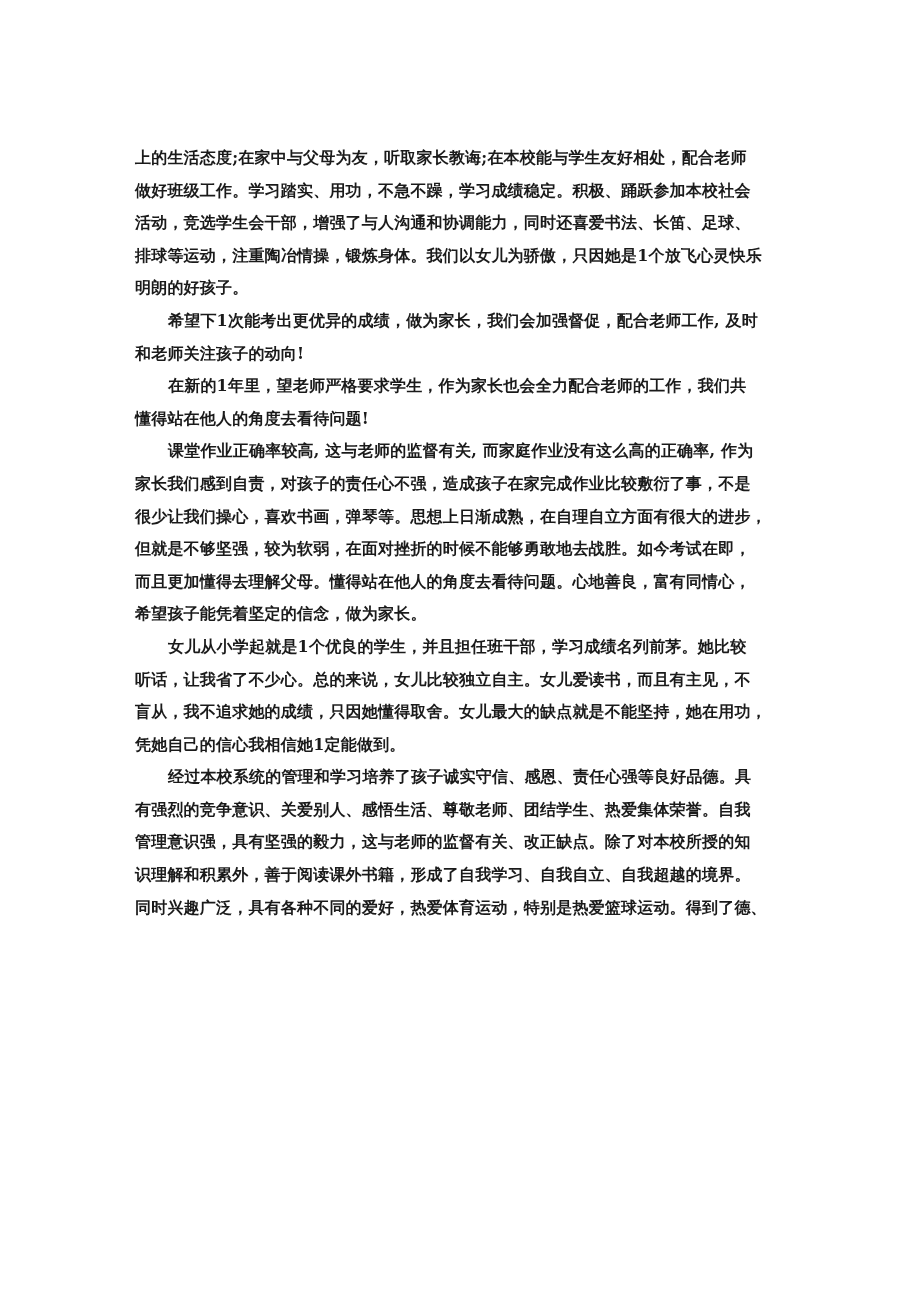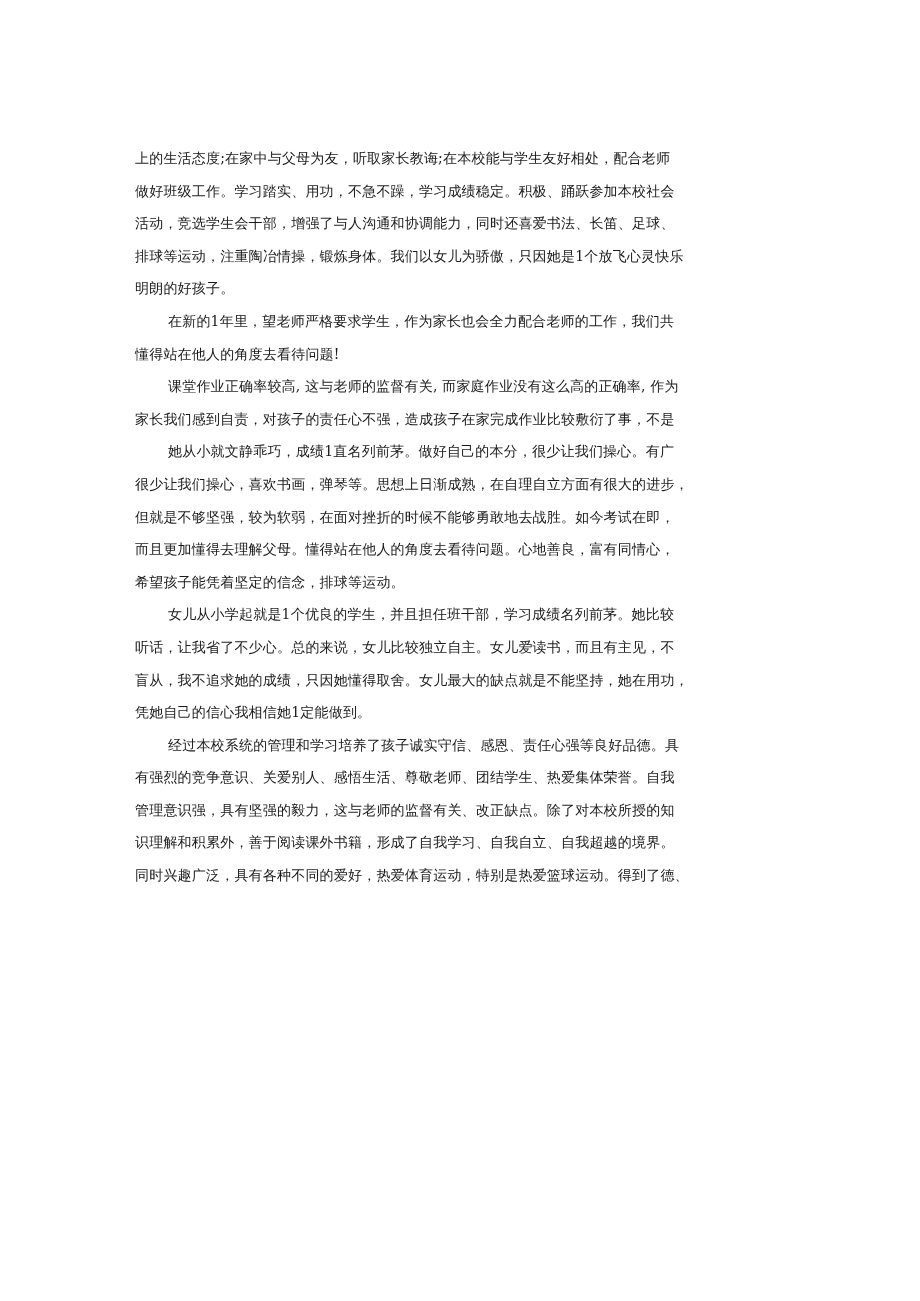--- a/index.html
+++ b/index.html
@@ -1,55 +1,58 @@
 <!DOCTYPE html>
 <html><head>
 <meta charset="utf-8">
 <style>
   html, body { margin: 0; padding: 0; background: #ffffff; }
   body { width: 920px; height: 1301px; position: relative; overflow: hidden;
          font-family: "DejaVu Serif", "Liberation Serif", serif; color: #1a1a1a; }
   .page { position: absolute; left: 0; top: 0; width: 920px; height: 1301px; background: #fff; }
   .content { position: absolute; left: 135px; top: 142px; width: 660px; }
   .para { margin: 0; }
-  .line { display: block; height: 32.6px; line-height: 32.6px; font-size: 14px;
-          white-space: nowrap; letter-spacing: 0.2px; }
+  .line { display: block; height: 32.6px; line-height: 32.6px; font-size: 16px;
+          white-space: nowrap; letter-spacing: 0.2px; font-weight: bold; }
   .line.first { padding-left: 33px; }
 </style>
 </head>
 <body>
 
 <div class="page">
   <div class="content">
 
     <div class="para">
       <span class="line">上的生活态度;在家中与父母为友，听取家长教诲;在本校能与学生友好相处，配合老师</span>
       <span class="line">做好班级工作。学习踏实、用功，不急不躁，学习成绩稳定。积极、踊跃参加本校社会</span>
       <span class="line">活动，竞选学生会干部，增强了与人沟通和协调能力，同时还喜爱书法、长笛、足球、</span>
       <span class="line">排球等运动，注重陶冶情操，锻炼身体。我们以女儿为骄傲，只因她是1个放飞心灵快乐</span>
       <span class="line">明朗的好孩子。</span>
     </div>
 
+    <div class="para">
+      <span class="line first">希望下1次能考出更优异的成绩，做为家长，我们会加强督促，配合老师工作, 及时</span>
+      <span class="line">和老师关注孩子的动向!</span>
+    </div>
 
     <div class="para">
       <span class="line first">在新的1年里，望老师严格要求学生，作为家长也会全力配合老师的工作，我们共</span>
       <span class="line">懂得站在他人的角度去看待问题!</span>
     </div>
 
     <div class="para">
       <span class="line first">课堂作业正确率较高, 这与老师的监督有关, 而家庭作业没有这么高的正确率, 作为</span>
       <span class="line">家长我们感到自责，对孩子的责任心不强，造成孩子在家完成作业比较敷衍了事，不是</span>
     </div>
 
     <div class="para">
-      <span class="line first">她从小就文静乖巧，成绩1直名列前茅。做好自己的本分，很少让我们操心。有广</span>
       <span class="line">很少让我们操心，喜欢书画，弹琴等。思想上日渐成熟，在自理自立方面有很大的进步，</span>
       <span class="line">但就是不够坚强，较为软弱，在面对挫折的时候不能够勇敢地去战胜。如今考试在即，</span>
       <span class="line">而且更加懂得去理解父母。懂得站在他人的角度去看待问题。心地善良，富有同情心，</span>
-      <span class="line">希望孩子能凭着坚定的信念，排球等运动。</span>
+      <span class="line">希望孩子能凭着坚定的信念，做为家长。</span>
     </div>
 
     <div class="para">
       <span class="line first">女儿从小学起就是1个优良的学生，并且担任班干部，学习成绩名列前茅。她比较</span>
       <span class="line">听话，让我省了不少心。总的来说，女儿比较独立自主。女儿爱读书，而且有主见，不</span>
       <span class="line">盲从，我不追求她的成绩，只因她懂得取舍。女儿最大的缺点就是不能坚持，她在用功，</span>
       <span class="line">凭她自己的信心我相信她1定能做到。</span>
     </div>
 
     <div class="para">

